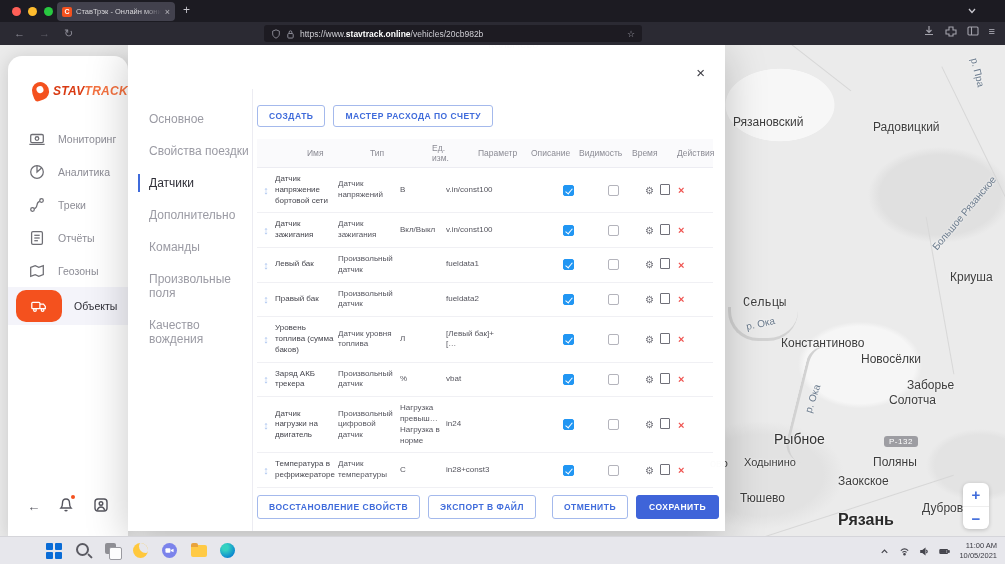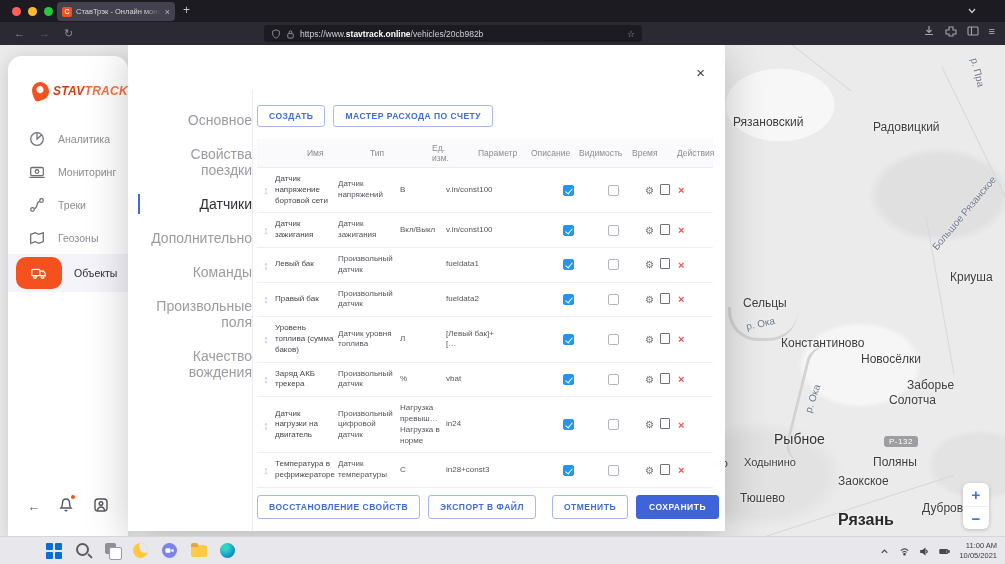--- a/index.html
+++ b/index.html
@@ -70,21 +70,21 @@
   .sbfoot svg { width:16px; height:16px; stroke:#55555e; stroke-width:1.4; fill:none; }
   .belldot { position:absolute; right:-1px; top:-2px; width:4px; height:4px; background:#f4511e; border-radius:50%; }
 
   
   .modal { position:absolute; left:128px; top:0; width:597px; height:486px; background:rgba(255,255,255,.985); box-shadow:0 8px 40px rgba(0,0,0,.22); z-index:20; }
   .mhead { position:relative; padding:20px 24px 10px 24px; }
   .mtitle { font-size:13px; font-weight:bold; color:#33333b; }
   .mclose { position:absolute; right:20px; top:20px; font-size:15px; color:#3c3c44; line-height:1; }
   .mbody { position:absolute; left:0; top:44px; bottom:0; width:100%; }
   .mnav { position:absolute; left:0; top:0; bottom:0; width:125px; border-right:1px solid #ececf2; padding-top:14px; }
-  .mtab { position:relative; padding:9px 0 9px 21px; font-size:14px; color:#9b9ba4;text-align:right; }
+  .mtab { position:relative; padding:9px 0 9px 21px; font-size:12px; color:#9b9ba4; }
   .mtab.active { color:#2f2f38; }
   .mtab.active::before { content:""; position:absolute; left:10px; top:7px; bottom:7px; width:2px; background:#3f6bdb; }
   .mcontent { position:absolute; left:125px; top:0; right:0; bottom:0; padding:4px 12px 0 4px; }
   .btnrow { display:flex; gap:8px; margin:12px 0 12px 0; }
   .obtn { border:1px solid #a4b9ec; border-radius:3px; color:#3f6bdb; font-size:8.5px; font-weight:bold; letter-spacing:.5px; padding:5px 11px; background:#fff; white-space:nowrap; }
   .table { width:100%; }
   .trow { display:grid; grid-template-columns:18px 63px 62px 46px 53px 48px 53px 45px 60px; align-items:center; border-bottom:1px solid #f0f0f4; padding:6px 0; }
   .trow.head { background:#fafafc; border-bottom:1px solid #ececf2; padding:4px 0; }
   .hcell { font-size:8.5px; color:#8b8b94;margin-left:32px; }
   .cell { font-size:8px; color:#55555e; line-height:1.35; padding-right:4px; }
@@ -187,21 +187,21 @@
     <div class="road" style="left:860px; top:250px; width:160px; transform:rotate(80deg);"></div>
     <div class="river" style="left:728px; top:262px; width:70px; height:34px; border-bottom:3px solid #d2d2d2; border-radius:0 0 30px 30px;"></div>
     <div class="river" style="left:796px; top:300px; width:40px; height:120px; transform:rotate(14deg);"></div>
 
     <div class="mlabel" style="left:488px; top:-7px; font-size:11px;">Колычёво</div>
     <div class="mlabel" style="left:733px; top:70px;">Рязановский</div>
     <div class="mlabel" style="left:873px; top:75px;">Радовицкий</div>
     <div class="mlabel small" style="left:963px; top:22px; transform:rotate(76deg);">р. Пра</div>
     <div class="mlabel small" style="left:930px; top:200px; transform:rotate(-50deg); transform-origin:left top;">Большое Рязанское</div>
     <div class="mlabel" style="left:950px; top:225px;">Криуша</div>
-    <div class="mlabel" style="left:743px; top:251px;">Сельцы</div>
+    <div class="mlabel" style="left:743px; top:251px;font-family:Liberation Mono, monospace;">Сельцы</div>
     <div class="mlabel small" style="left:746px; top:273px; transform:rotate(-12deg);">р. Ока</div>
     <div class="mlabel" style="left:781px; top:291px;">Константиново</div>
     <div class="mlabel" style="left:861px; top:307px;">Новосёлки</div>
     <div class="mlabel" style="left:907px; top:333px;">Заборье</div>
     <div class="mlabel" style="left:889px; top:348px;">Солотча</div>
     <div class="mlabel small" style="left:798px; top:348px; transform:rotate(-72deg);">р. Ока</div>
     <div class="mlabel med" style="left:774px; top:386px;">Рыбное</div>
     <div class="mlabel" style="left:710px; top:412px; font-size:11px;">ово</div>
     <div class="mlabel" style="left:744px; top:411px; font-size:11px;">Ходынино</div>
     <div class="mlabel" style="left:873px; top:410px;">Поляны</div>
@@ -217,40 +217,49 @@
     </div>
 
     <div class="appsb">
       <div class="logo">
         <div class="pin"></div>
         <div class="logotxt"><span class="s1">STAV</span><span class="s2">TRACK</span></div>
       </div>
       <div class="menu">
         <div class="mitem">
           <svg viewBox="0 0 20 20">
-              <circle cx="10" cy="10" r="7"></circle>
-              <path d="M10 3 V10 L15 5.5"></path>
-            </svg>
-          <span class="lbl">Аналитика</span>
-        </div>
-        <div class="mitem">
-          <svg viewBox="0 0 20 20">
               <rect x="3" y="5" width="14" height="9" rx="1.5"></rect>
               <line x1="1.5" y1="16" x2="18.5" y2="16"></line>
               <circle cx="10" cy="9.5" r="2"></circle>
             </svg>
           <span class="lbl">Мониторинг</span>
+        </div>
+        <div class="mitem">
+          <svg viewBox="0 0 20 20">
+              <circle cx="10" cy="10" r="7"></circle>
+              <path d="M10 3 V10 L15 5.5"></path>
+            </svg>
+          <span class="lbl">Аналитика</span>
         </div>
         <div class="mitem">
           <svg viewBox="0 0 20 20">
               <circle cx="5" cy="15" r="2"></circle>
               <circle cx="15" cy="5" r="2"></circle>
               <path d="M7 14 C12 13 8 7 13 6"></path>
             </svg>
           <span class="lbl">Треки</span>
+        </div>
+        <div class="mitem">
+          <svg viewBox="0 0 20 20">
+              <rect x="4" y="3" width="12" height="14" rx="1.5"></rect>
+              <line x1="7" y1="7" x2="13" y2="7"></line>
+              <line x1="7" y1="10" x2="13" y2="10"></line>
+              <line x1="7" y1="13" x2="11" y2="13"></line>
+            </svg>
+          <span class="lbl">Отчёты</span>
         </div>
         <div class="mitem">
           <svg viewBox="0 0 20 20">
               <path d="M3 6 L8 4 L12 6 L17 4 V14 L12 16 L8 14 L3 16 Z"></path>
             </svg>
           <span class="lbl">Геозоны</span>
         </div>
         <div class="mitem active">
           <div class="chip">
             <svg viewBox="0 0 20 20">

